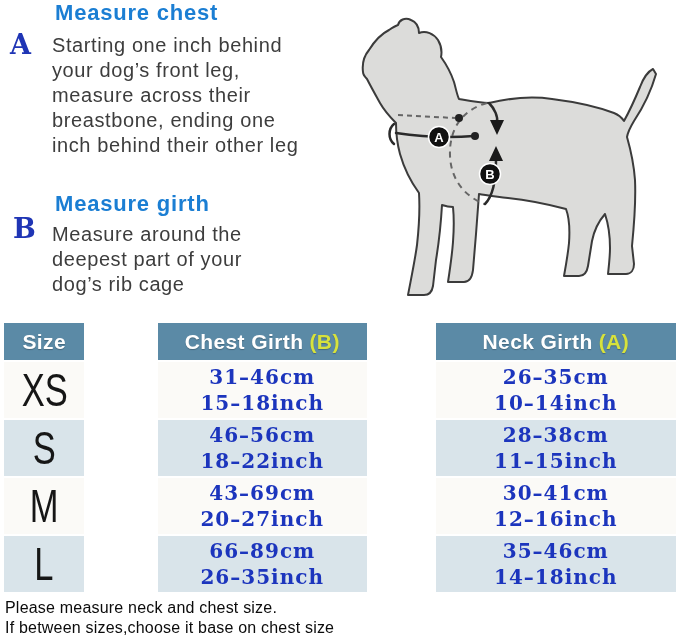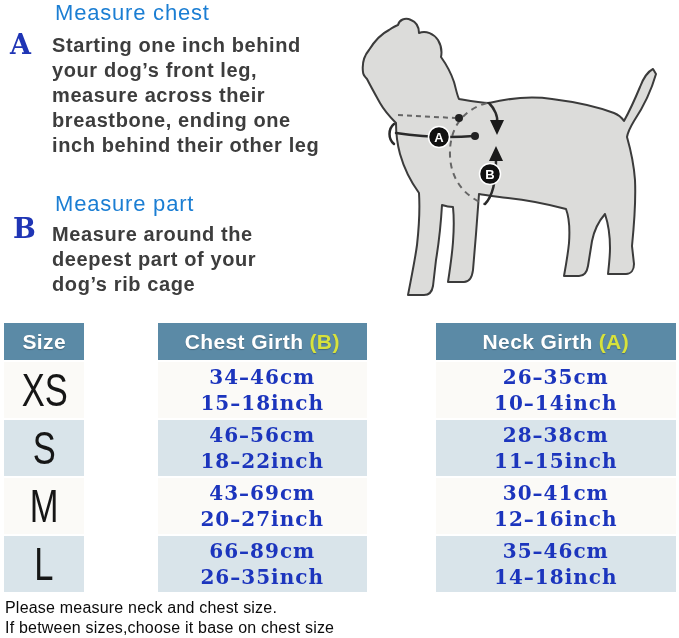--- a/index.html
+++ b/index.html
@@ -15,35 +15,34 @@
     --dog-stroke:#3b3b3b;
   }
   html,body{margin:0;padding:0;background:#fff;}
   .stage{
     position:relative;width:679px;height:638px;background:#ffffff;overflow:hidden;
     font-family:"Liberation Sans",sans-serif;
   }
   
   .sec-title{
     position:absolute;left:55px;
-    font-size:22px;font-weight:400;letter-spacing:0.8px;color:var(--heading-blue);
+    font-size:22px;font-weight:700;letter-spacing:0.8px;color:var(--heading-blue);
   }
   #title-chest{top:0px;}
   #title-girth{top:191px;}
   .big-label{
     position:absolute;font-family:"DejaVu Serif",serif;font-weight:700;
     font-size:27px;color:var(--label-blue);
   }
   #label-a{left:10px;top:29px;}
   #label-b{left:13px;top:213px;}
   .para{
     position:absolute;left:52px;width:305px;
     font-size:20px;line-height:25px;letter-spacing:0.6px;color:var(--body-text);
     white-space:pre-line;
-    font-weight:bold;
   }
   #para-chest{top:33px;}
   #para-girth{top:222px;}
   
   .dog-wrap{position:absolute;left:338px;top:8px;width:340px;height:312px;}
   
   .size-table{position:absolute;left:4px;top:323px;width:672px;}
   .trow{display:flex;margin-bottom:2px;gap:33px;}
   .vgap{width:8px;background:#ffffff;}
   .vline{width:3px;background:#ffffff;}
@@ -79,21 +78,21 @@
 <div class="stage">
 
   <div id="title-chest" class="sec-title">Measure chest</div>
   <div id="label-a" class="big-label">A</div>
   <div id="para-chest" class="para">Starting one inch behind
 your dog’s front leg,
 measure across their
 breastbone, ending one
 inch behind their other leg</div>
 
-  <div id="title-girth" class="sec-title">Measure part</div>
+  <div id="title-girth" class="sec-title">Measure girth</div>
   <div id="label-b" class="big-label">B</div>
   <div id="para-girth" class="para">Measure around the
 deepest part of your
 dog’s rib cage</div>
 
   <div class="dog-wrap">
     <svg width="340" height="312" viewBox="0 0 340 312" xmlns="http://www.w3.org/2000/svg">
 
       <path d="M 25,64
            C 24,56 26,48 31,42
@@ -191,21 +190,21 @@
         <span class="key">(A)</span>
       </div>
     </div>
 
     <div class="trow drow plain">
       <div class="cell c-size">
         <span class="size-text">XS</span>
       </div>
       <div class="vgap"></div>
       <div class="cell c-chest data-cell">
-        <div>34–46cm</div>
+        <div>31–46cm</div>
         <div>15–18inch</div>
       </div>
       <div class="vline"></div>
       <div class="cell c-neck data-cell">
         <div>26–35cm</div>
         <div>10–14inch</div>
       </div>
     </div>
 
     <div class="trow drow alt">

